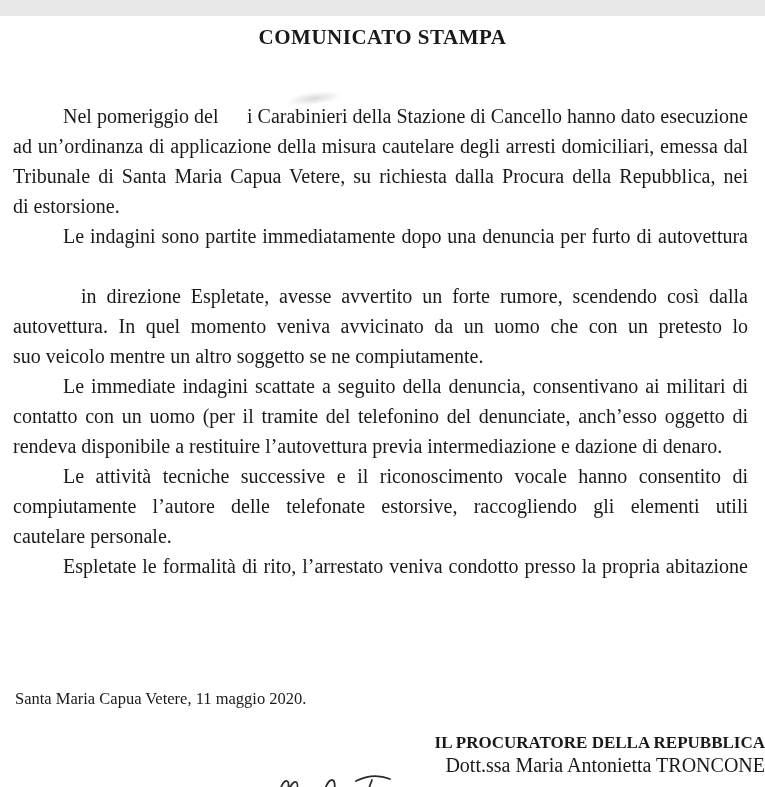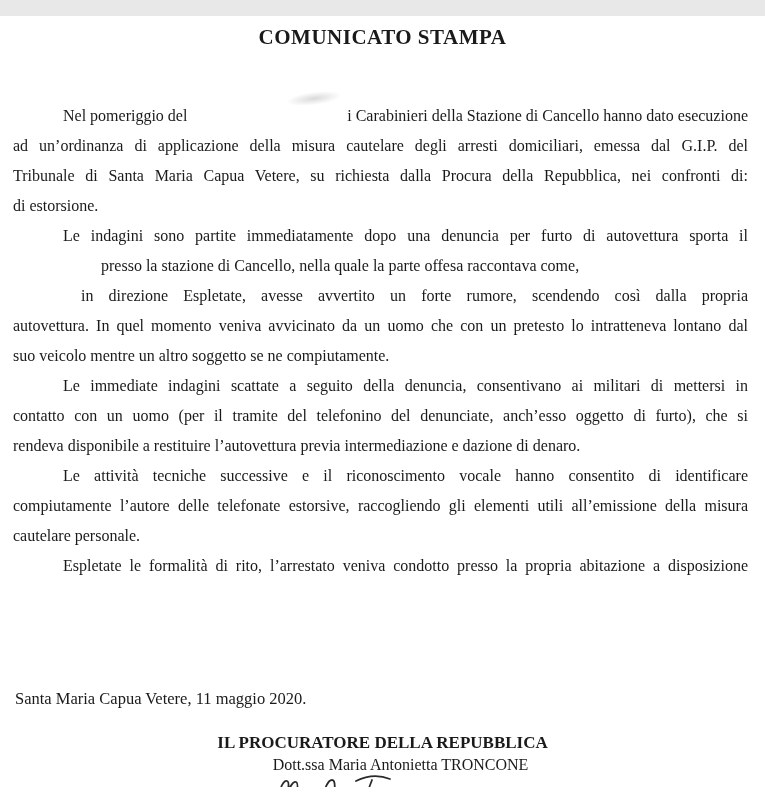--- a/index.html
+++ b/index.html
@@ -15,21 +15,21 @@
   .doc-title {
     position:absolute; top:9px; left:0; width:100%;
     text-align:center;
     font-size:21px; font-weight:bold; letter-spacing:0.5px;
   }
   .body-text {
     position:absolute; top:85px; left:13px; width:735px;
   }
   .line {
     height:30px; line-height:30px;
-    font-size:16px;
+    font-size:20px;
     overflow:hidden;
   }
   .jl  { text-align:justify; text-align-last:justify; }
   .ind { text-indent:50px; }
   .flexline { display:flex; }
   .flexline .frag { white-space:nowrap; }
   .flexline .frag-just { flex:1; text-align:justify; text-align-last:justify; }
   .indent-spacer { display:inline-block; width:50px; flex:0 0 50px; }
   .gap-flex { flex:1 1 auto; }
   .gap-127 { flex:0 0 127px; }
@@ -37,23 +37,23 @@
   .gap-68  { flex:0 0 68px; }
   .smudge {
     position:absolute; left:286px; top:76px; width:56px; height:13px;
     background:radial-gradient(ellipse at center, rgba(120,120,120,0.28), rgba(120,120,120,0) 70%);
     transform:rotate(-7deg);
   }
   .date-line {
     position:absolute; top:669px; left:15px;
     font-size:16.5px; line-height:28px;
   }
-  .sig-block { position:absolute; top:716px; left:0; width:100%; text-align:center; }
+  .sig-block { position:absolute; top:716px; left:0; width:100%; text-align:right; }
   .sig-role { font-size:17px; font-weight:bold; line-height:22px; }
-  .sig-name { font-size:16px; line-height:22px;padding-left:36px; }
+  .sig-name { font-size:20px; line-height:22px;padding-left:36px; }
   .sig-script { position:absolute; top:751px; left:268px; width:230px; height:45px; }
 </style>
 </head>
 <body>
 
 <div class="page">
 
   <div class="doc-title">COMUNICATO STAMPA</div>
 
   <div class="smudge"></div>
@@ -66,21 +66,20 @@
       <span class="gap-flex"></span>
       <span class="frag">i Carabinieri della Stazione di Cancello hanno dato esecuzione</span>
     </div>
     <div class="line jl">ad un’ordinanza di applicazione della misura cautelare degli arresti domiciliari, emessa dal G.I.P. del</div>
     <div class="line jl">Tribunale di Santa Maria Capua Vetere, su richiesta dalla Procura della Repubblica, nei confronti di:</div>
     <div class="line">di estorsione.</div>
 
     <div class="line jl ind">Le indagini sono partite immediatamente dopo una denuncia per furto di autovettura sporta il</div>
     <div class="line flexline">
       <span class="gap-88"></span>
-      <span class="frag">presso la stazione di Cancello, nella quale la parte offesa raccontava come,</span>
     </div>
     <div class="line flexline">
       <span class="gap-68"></span>
       <span class="frag-just">in direzione Espletate, avesse avvertito un forte rumore, scendendo così dalla propria</span>
     </div>
     <div class="line jl">autovettura. In quel momento veniva avvicinato da un uomo che con un pretesto lo intratteneva lontano dal</div>
     <div class="line">suo veicolo mentre un altro soggetto se ne compiutamente.</div>
 
     <div class="line jl ind">Le immediate indagini scattate a seguito della denuncia, consentivano ai militari di mettersi in</div>
     <div class="line jl">contatto con un uomo (per il tramite del telefonino del denunciate, anch’esso oggetto di furto), che si</div>

